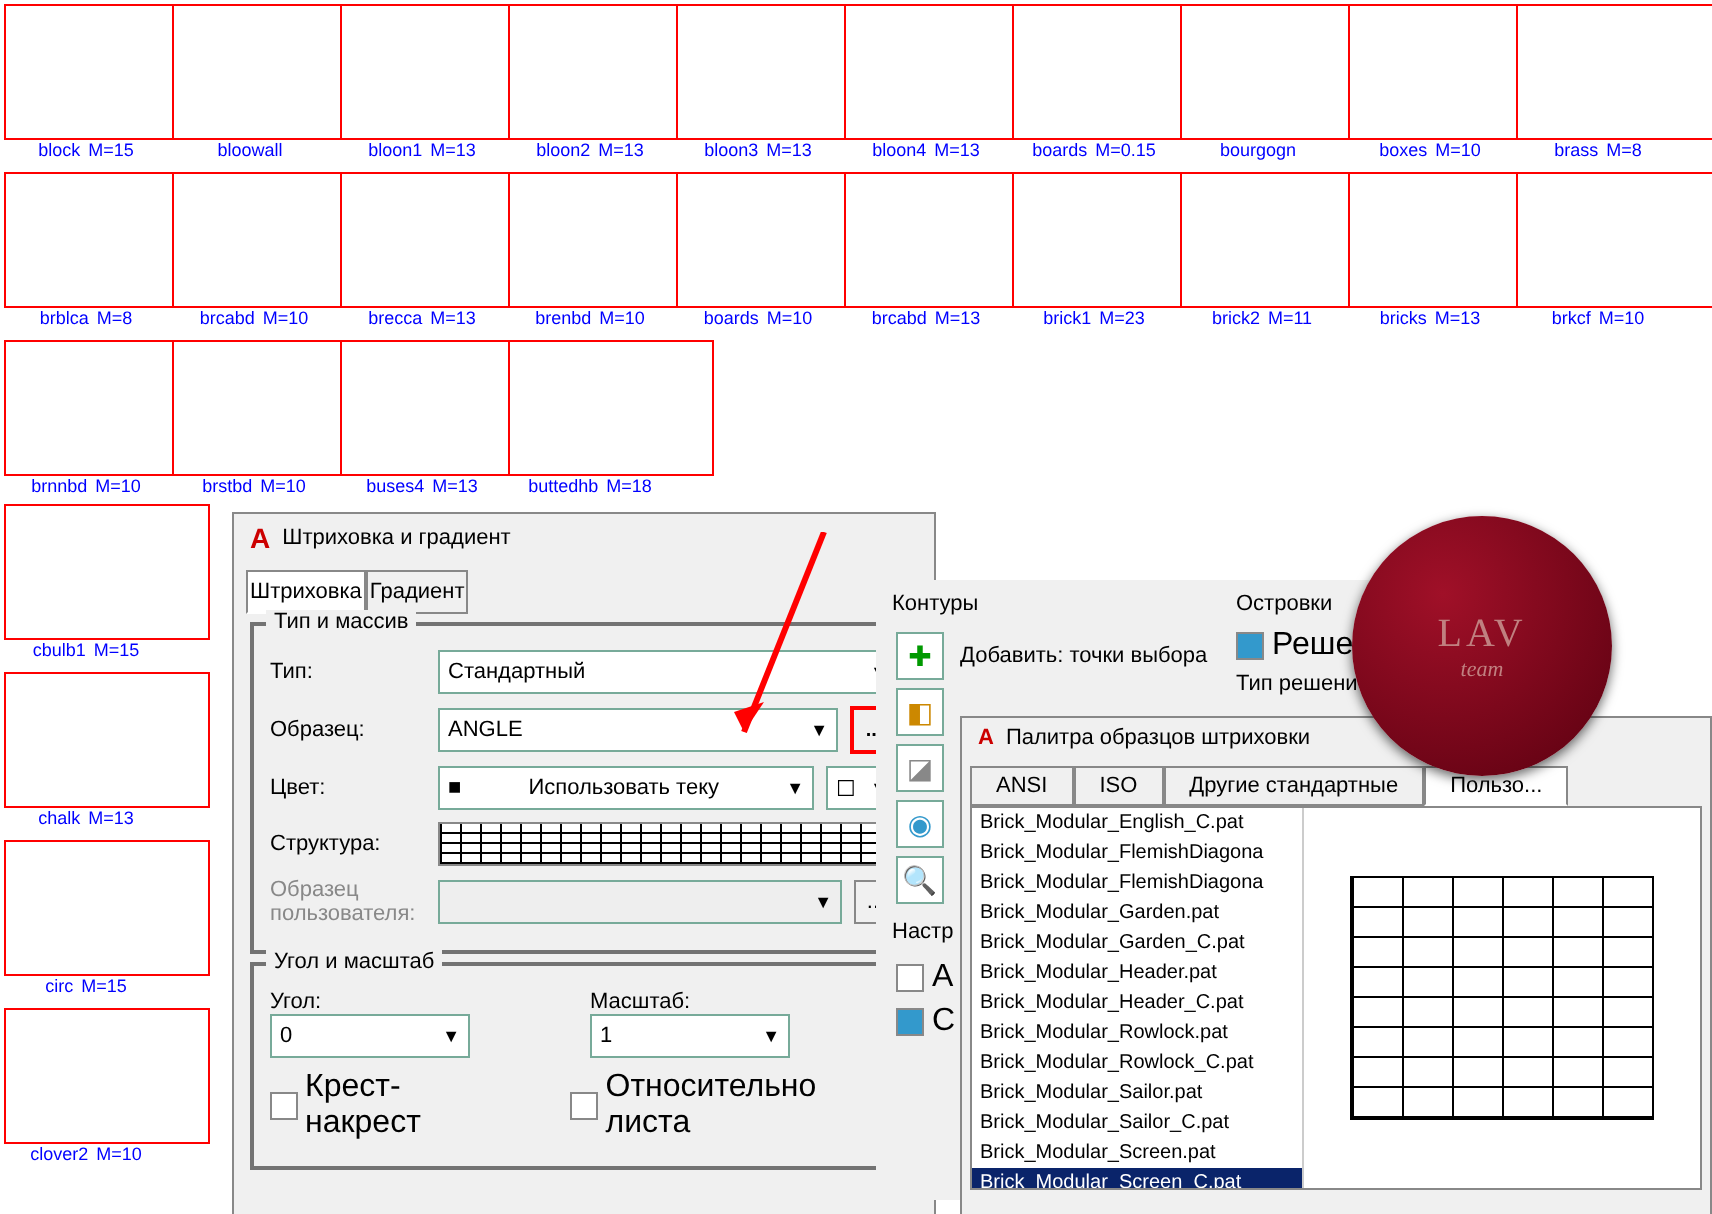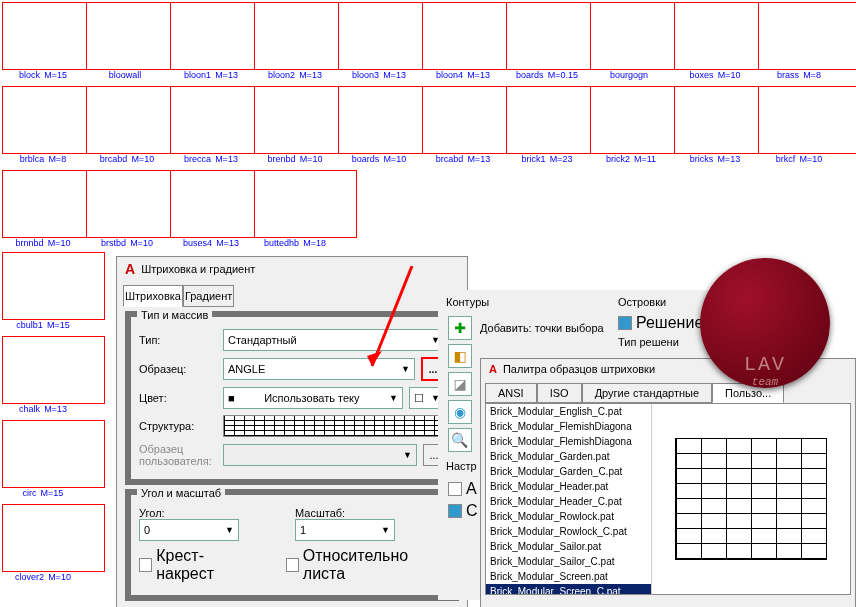--- a/index.html
+++ b/index.html
@@ -9,21 +9,21 @@
 .swatch .label{font-size:9px;color:#00f;text-align:center;white-space:nowrap}
 .swatch .val{margin-left:4px}
 .left-col{position:absolute;left:2px;top:252px;display:flex;flex-direction:column;gap:2px}
 .left-col .swatch{height:82px}
 .dialog1{position:absolute;left:116px;top:256px;width:350px;height:350px;border:1px solid #888;background:#f0f0f0}
 .dialog1 .titlebar{display:flex;align-items:center;gap:6px;padding:4px 8px}
 .dialog1 .titlebar .a-icon{color:#c00;font-weight:bold;font-size:14px}
 .tabs{display:flex;margin:4px 6px 0 6px}
 .tab{padding:4px 1px;border:1px solid #888;background:#f0f0f0;font-size:11px;cursor:pointer}
 .tab.active{background:#fff;border-bottom:1px solid #fff}
-.fieldset{border:6px solid #737373;margin:4px 8px;padding:6px 8px;position:relative}
+.fieldset{border:2px solid #737373;margin:4px 8px;padding:6px 8px;position:relative}
 .fieldset .legend{position:absolute;top:-8px;left:6px;background:#f0f0f0;padding:0 4px;font-size:11px}
 .row{display:flex;align-items:center;margin:6px 0;gap:6px}
 .row .lbl{width:78px}
 .combo{flex:1;height:20px;border:1px solid #7a9;background:#fff;padding:0 4px;display:flex;align-items:center;justify-content:space-between;font-size:11px}
 .combo .arrow{font-size:9px}
 .browse{width:20px;height:20px;border:2px solid #f00;display:flex;align-items:center;justify-content:center;background:#f0f0f0;font-size:10px;font-weight:bold}
 .pattern-box{flex:1;height:20px;border:1px solid #888;background:repeating-linear-gradient(0deg,#000 0,#000 1px,#fff 1px,#fff 5px),repeating-linear-gradient(90deg,#000 0,#000 1px,transparent 1px,transparent 10px);background-blend-mode:multiply}
 .chk{display:flex;align-items:center;gap:4px;font-size:16px}
 .chk .box{width:12px;height:12px;border:1px solid #888;background:#fff}
 .panel2{position:absolute;left:438px;top:290px;width:270px;height:310px;background:#f0f0f0}
@@ -36,21 +36,21 @@
 .dialog2 .titlebar{display:flex;align-items:center;gap:6px;padding:4px 8px}
 .dialog2 .tabs{margin:4px 4px 0 4px}
 .dialog2 .tab{padding:3px 12px;font-size:11px}
 .dialog2 .content{display:flex;background:#fff;border:1px solid #888;margin:0 4px;height:190px}
 .dialog2 .list{width:165px;border-right:1px solid #ccc;overflow:hidden;background:#fff}
 .dialog2 .list div{padding:2px 4px;font-size:10px;white-space:nowrap}
 .dialog2 .list div.sel{background:#0a246a;color:#fff}
 .dialog2 .preview{flex:1;display:flex;align-items:center;justify-content:center}
 .dialog2 .preview .brick{width:150px;height:120px;background:#fff;border:1px solid #000;background-image:repeating-linear-gradient(0deg,#000 0,#000 1px,transparent 1px,transparent 15px),repeating-linear-gradient(90deg,#000 0,#000 1px,transparent 1px,transparent 25px)}
 .arrow-line{position:absolute;left:362px;top:266px;width:60px;height:110px;pointer-events:none}
-.seal{position:absolute;left:700px;top:258px;width:130px;height:130px;border-radius:50%;background:radial-gradient(circle at 35% 30%,#a01028,#5a0010);box-shadow:0 2px 6px rgba(0,0,0,.6);display:flex;align-items:flex-end;justify-content:center;color:#c08080;font-family:Liberation Mono, monospace}
+.seal{position:absolute;left:676px;top:258px;width:130px;height:130px;border-radius:50%;background:radial-gradient(circle at 35% 30%,#a01028,#5a0010);box-shadow:0 2px 6px rgba(0,0,0,.6);display:flex;align-items:center;justify-content:center;color:#c08080;font-family:Liberation Serif, serif}
 .seal .inner{text-align:center}
 .seal .lav{font-size:20px;letter-spacing:2px}
 .seal .team{font-size:11px;font-style:italic}
 </style>
 </head>
 <body>
 
 <div class="grid" id="grid-top">
     <div class="swatch">
       <div class="thumb"></div>

